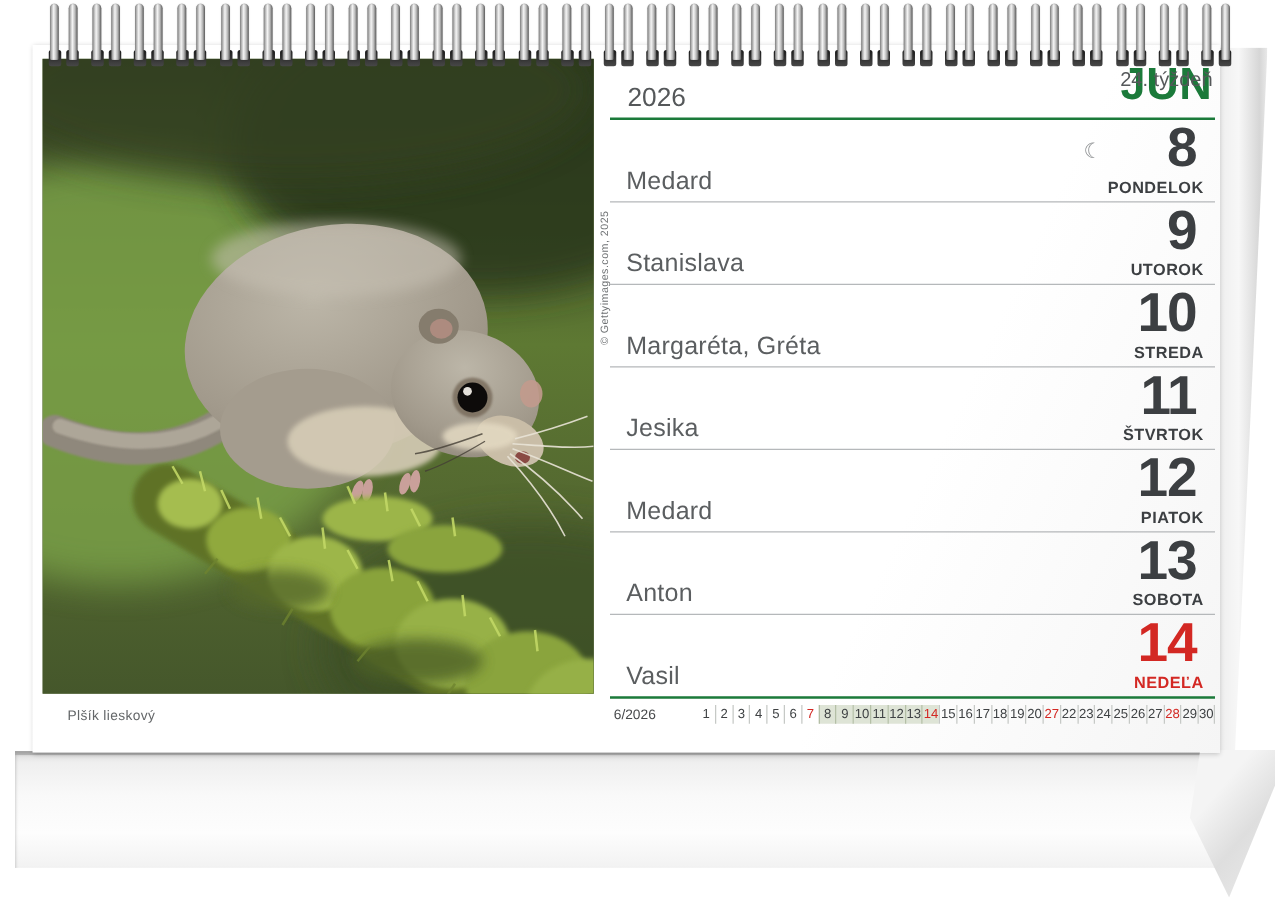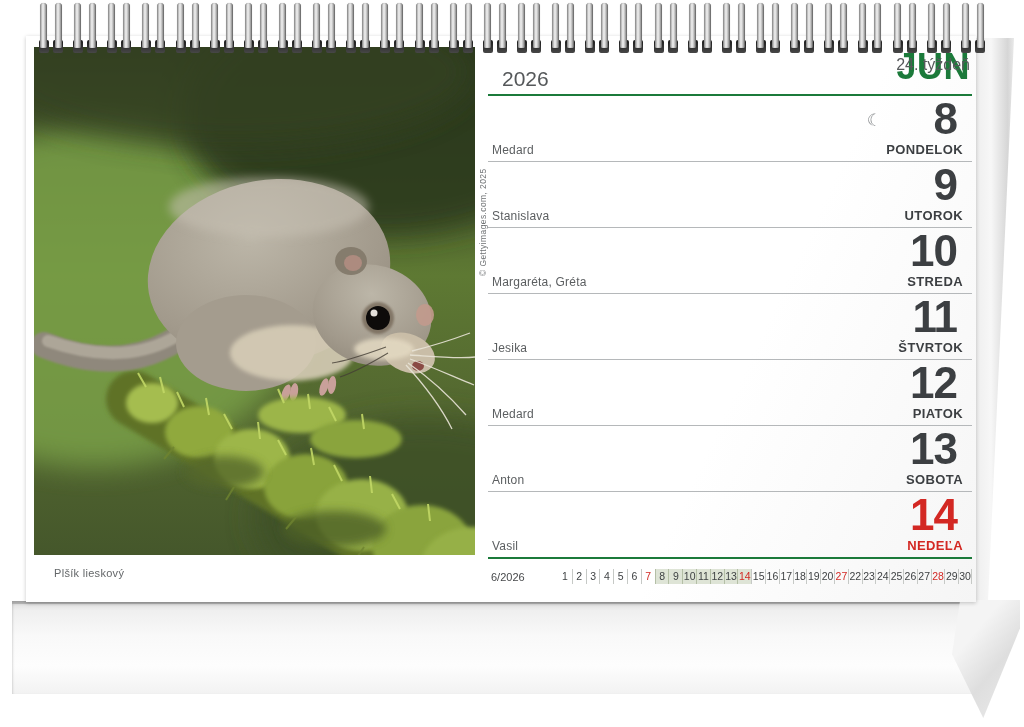--- a/index.html
+++ b/index.html
@@ -50,26 +50,26 @@
     color:var(--green); letter-spacing:.5px; }
   .year { position:absolute; left:14px; bottom:3px; font-size:21px; color:#55585a; }
   .week { position:absolute; right:2px; bottom:20px; font-size:16px; color:#55585a; }
 
   .row { position:relative; height:66px; border-bottom:1px solid #b5b8ba; }
   .row.sunday { border-bottom:2px solid var(--green); height:67px; }
   .num { position:absolute; top:1px; right:15px; font-size:44px; line-height:1.02;
     font-weight:bold; color:#3c3f42; letter-spacing:-1px; }
   .weekday { position:absolute; right:9px; bottom:4px; font-size:13px; font-weight:bold;
     color:#3c3f42; letter-spacing:.4px; }
-  .names { position:absolute; left:4px; bottom:4px; font-size:12px; color:#5b5e60; letter-spacing:.2px; }
+  .names { position:absolute; left:13px; bottom:4px; font-size:20px; color:#5b5e60; letter-spacing:.2px; }
   .moon { position:absolute; right:90px; top:14px; font-size:17px; color:#909395; }
   .row.sunday .num, .row.sunday .weekday { color:var(--red); }
 
   
-  .strip { position:relative; display:flex; align-items:center; margin-top:10px;justify-content:center; }
+  .strip { position:relative; display:flex; align-items:center; margin-top:5px;justify-content:center; }
   .strip-label { width:40px; margin-left:3px; font-size:11px; color:#47494b; }
   .cells { display:flex; margin-left:28px; }
   .cell { min-width:13.8px; padding:1px 0; text-align:center; font-size:10.5px; line-height:13px;
     color:#3f4244; border-left:1px solid #c6c9c6; }
   .cell:first-child { border-left:none; }
   .cell:last-child { border-right:1px solid #c6c9c6; }
   .cell.hl { background:#dee4d6; border-left-color:#b4bfa6; }
   .cell.sun { color:var(--red); }
 </style>
 </head>

